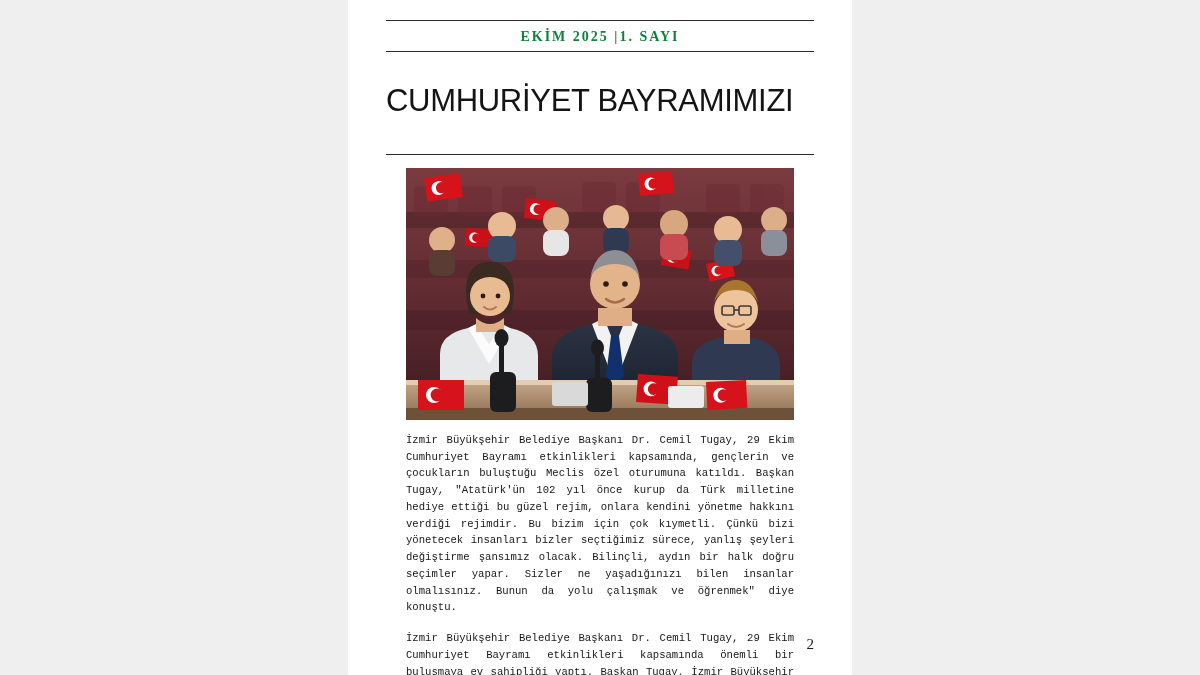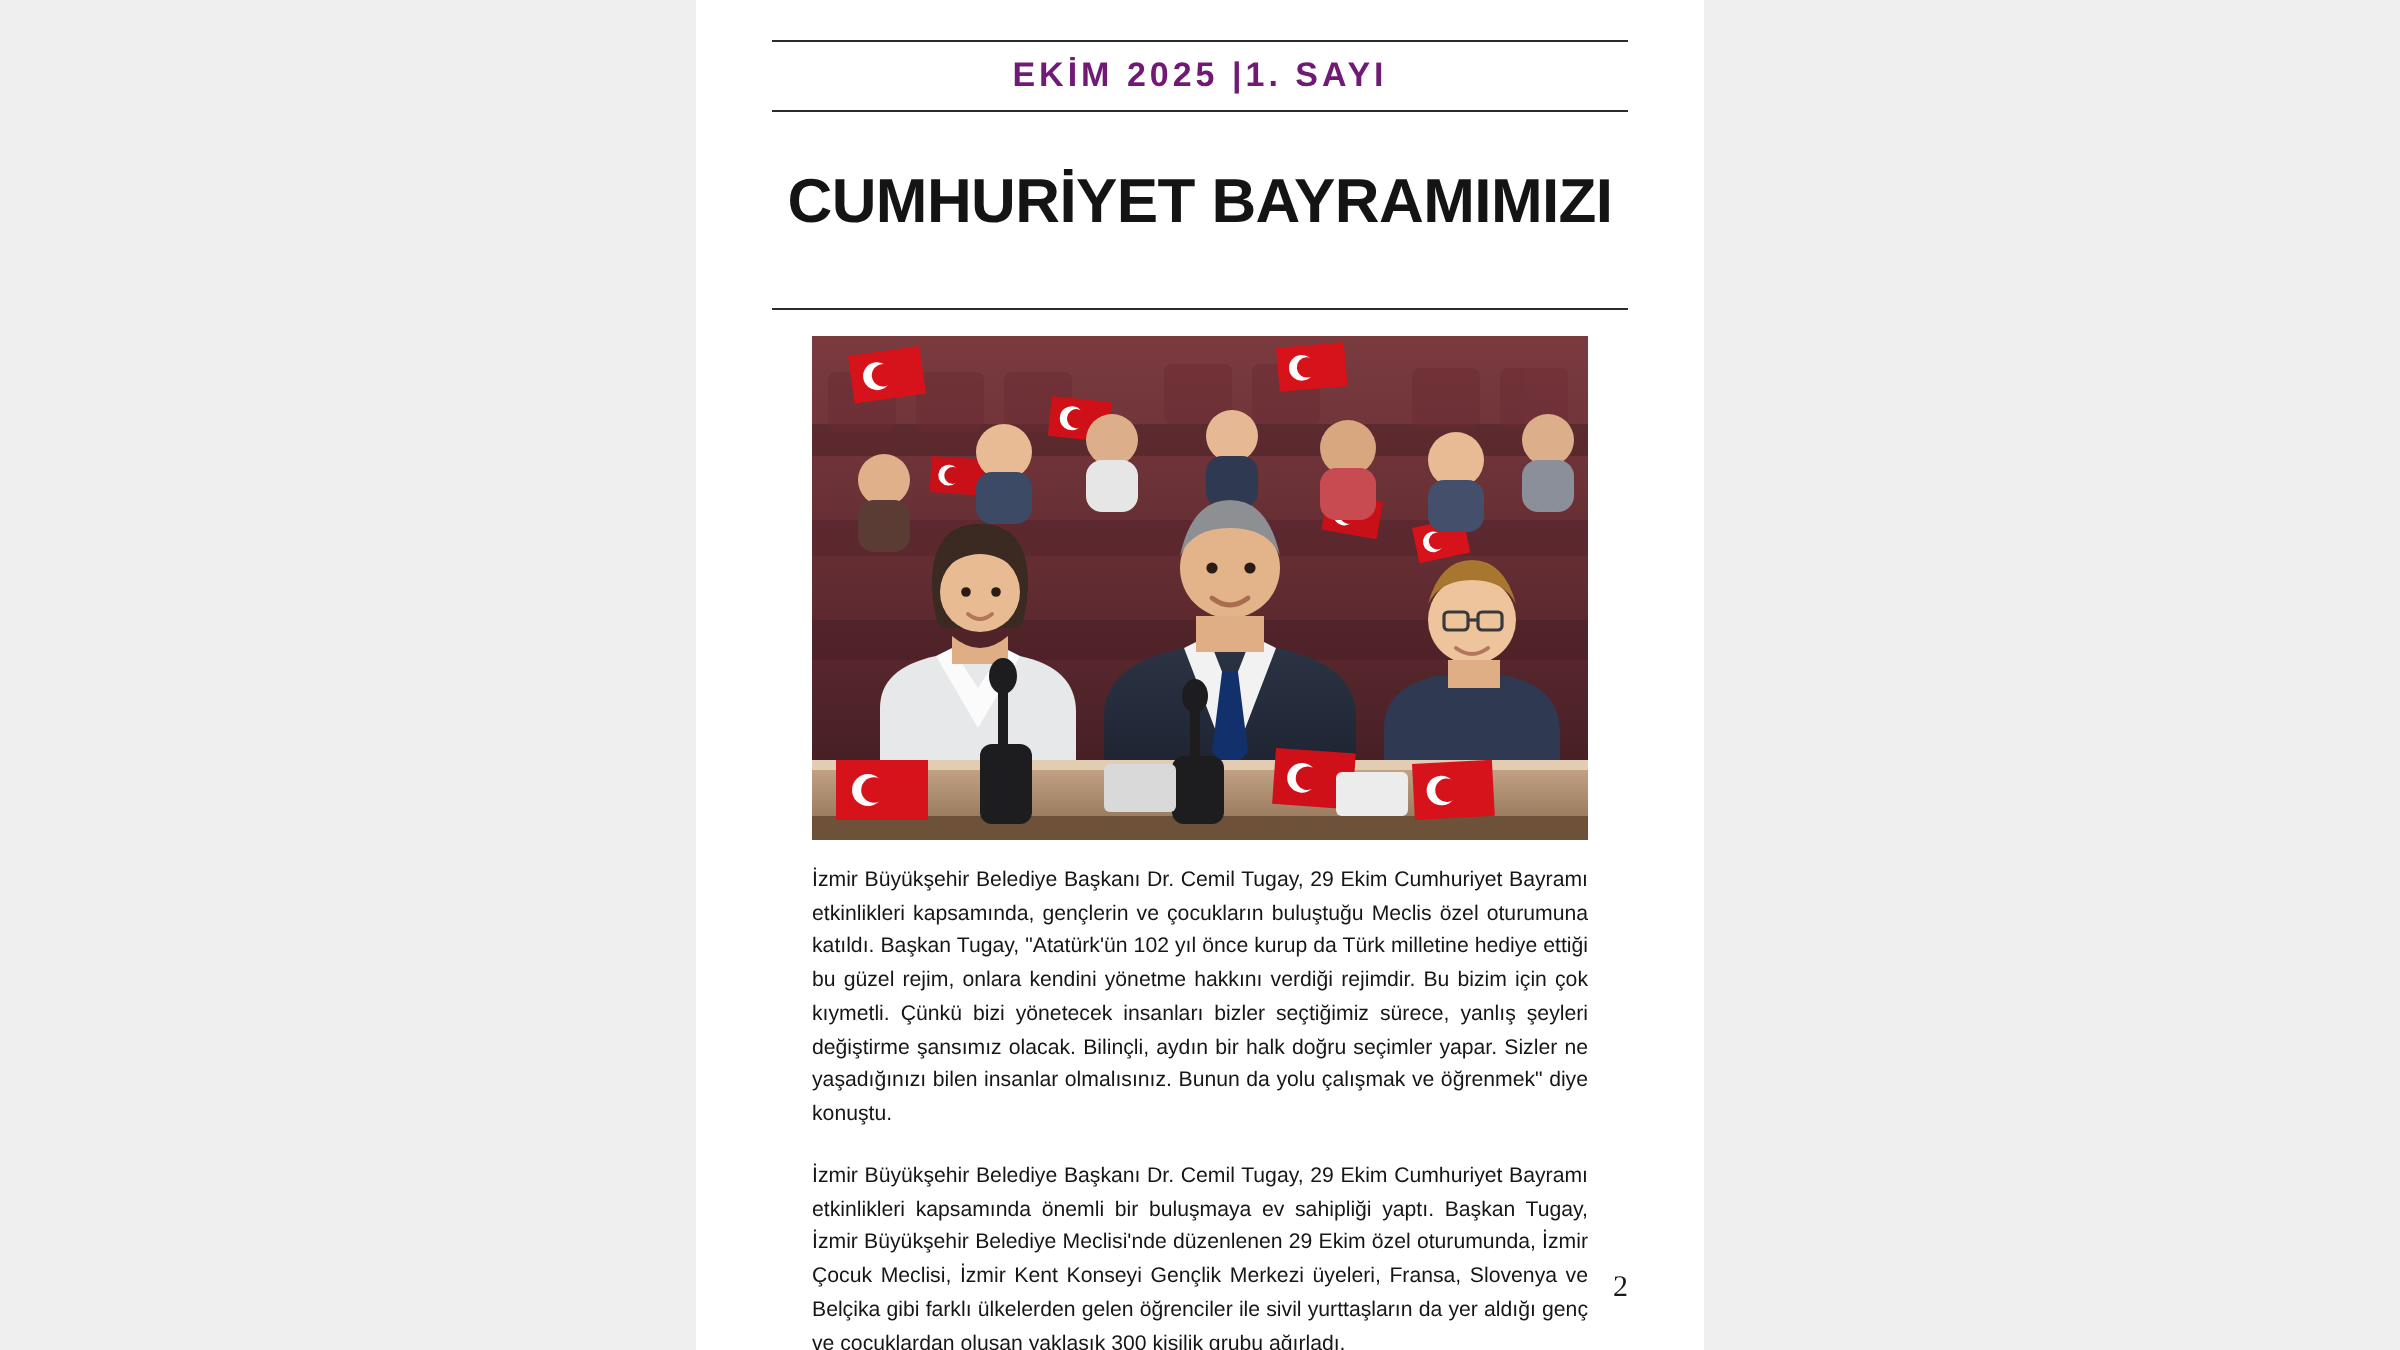--- a/index.html
+++ b/index.html
@@ -47,41 +47,40 @@
     top: 20px;
     width: 428px;
     text-align: center;
   }
   .masthead .rule-top {
     border-top: 1px solid #2b2b2b;
     height: 0;
     margin-bottom: 8px;
   }
   .masthead .issue {
-    font-family: Liberation Sans, sans-serif;
+    font-family: Liberation Serif, serif;
     font-weight: bold;
-    font-size: 17px;
+    font-size: 14px;
     letter-spacing: 2.0px;
-    color: #701a75;
+    color: #15803d;
     line-height: 1.1;
     padding-bottom: 7px;
   }
   .masthead .rule-bottom {
     border-top: 1px solid #2b2b2b;
     height: 0;
   }
 
   .headline {
     position: absolute;
     left: 38px;
     top: 62px;
     width: 428px;
-    text-align: center;
     font-family: "Liberation Sans", sans-serif;
-    font-weight: bold;
+    font-weight: normal;
     font-size: 31px;
     line-height: 1.16;
     letter-spacing: -0.3px;
     color: #141414;
     text-transform: uppercase;
   }
   .headline .line2 { display: block; }
 
   .headline-rule {
     position: absolute;
@@ -104,21 +103,21 @@
 
   .article {
     position: absolute;
     left: 58px;
     top: 432px;
     width: 388px;
     color: #161616;
   }
   .article p {
     margin: 0 0 14px 0;
-    font-family: Liberation Sans, sans-serif;
+    font-family: Liberation Mono, monospace;
     font-size: 10.6px;
     line-height: 1.58;
     text-align: justify;
     color: #161616;
   }
   .article p:last-child { margin-bottom: 0; }
 
   .page-number {
     position: absolute;
     right: 38px;

